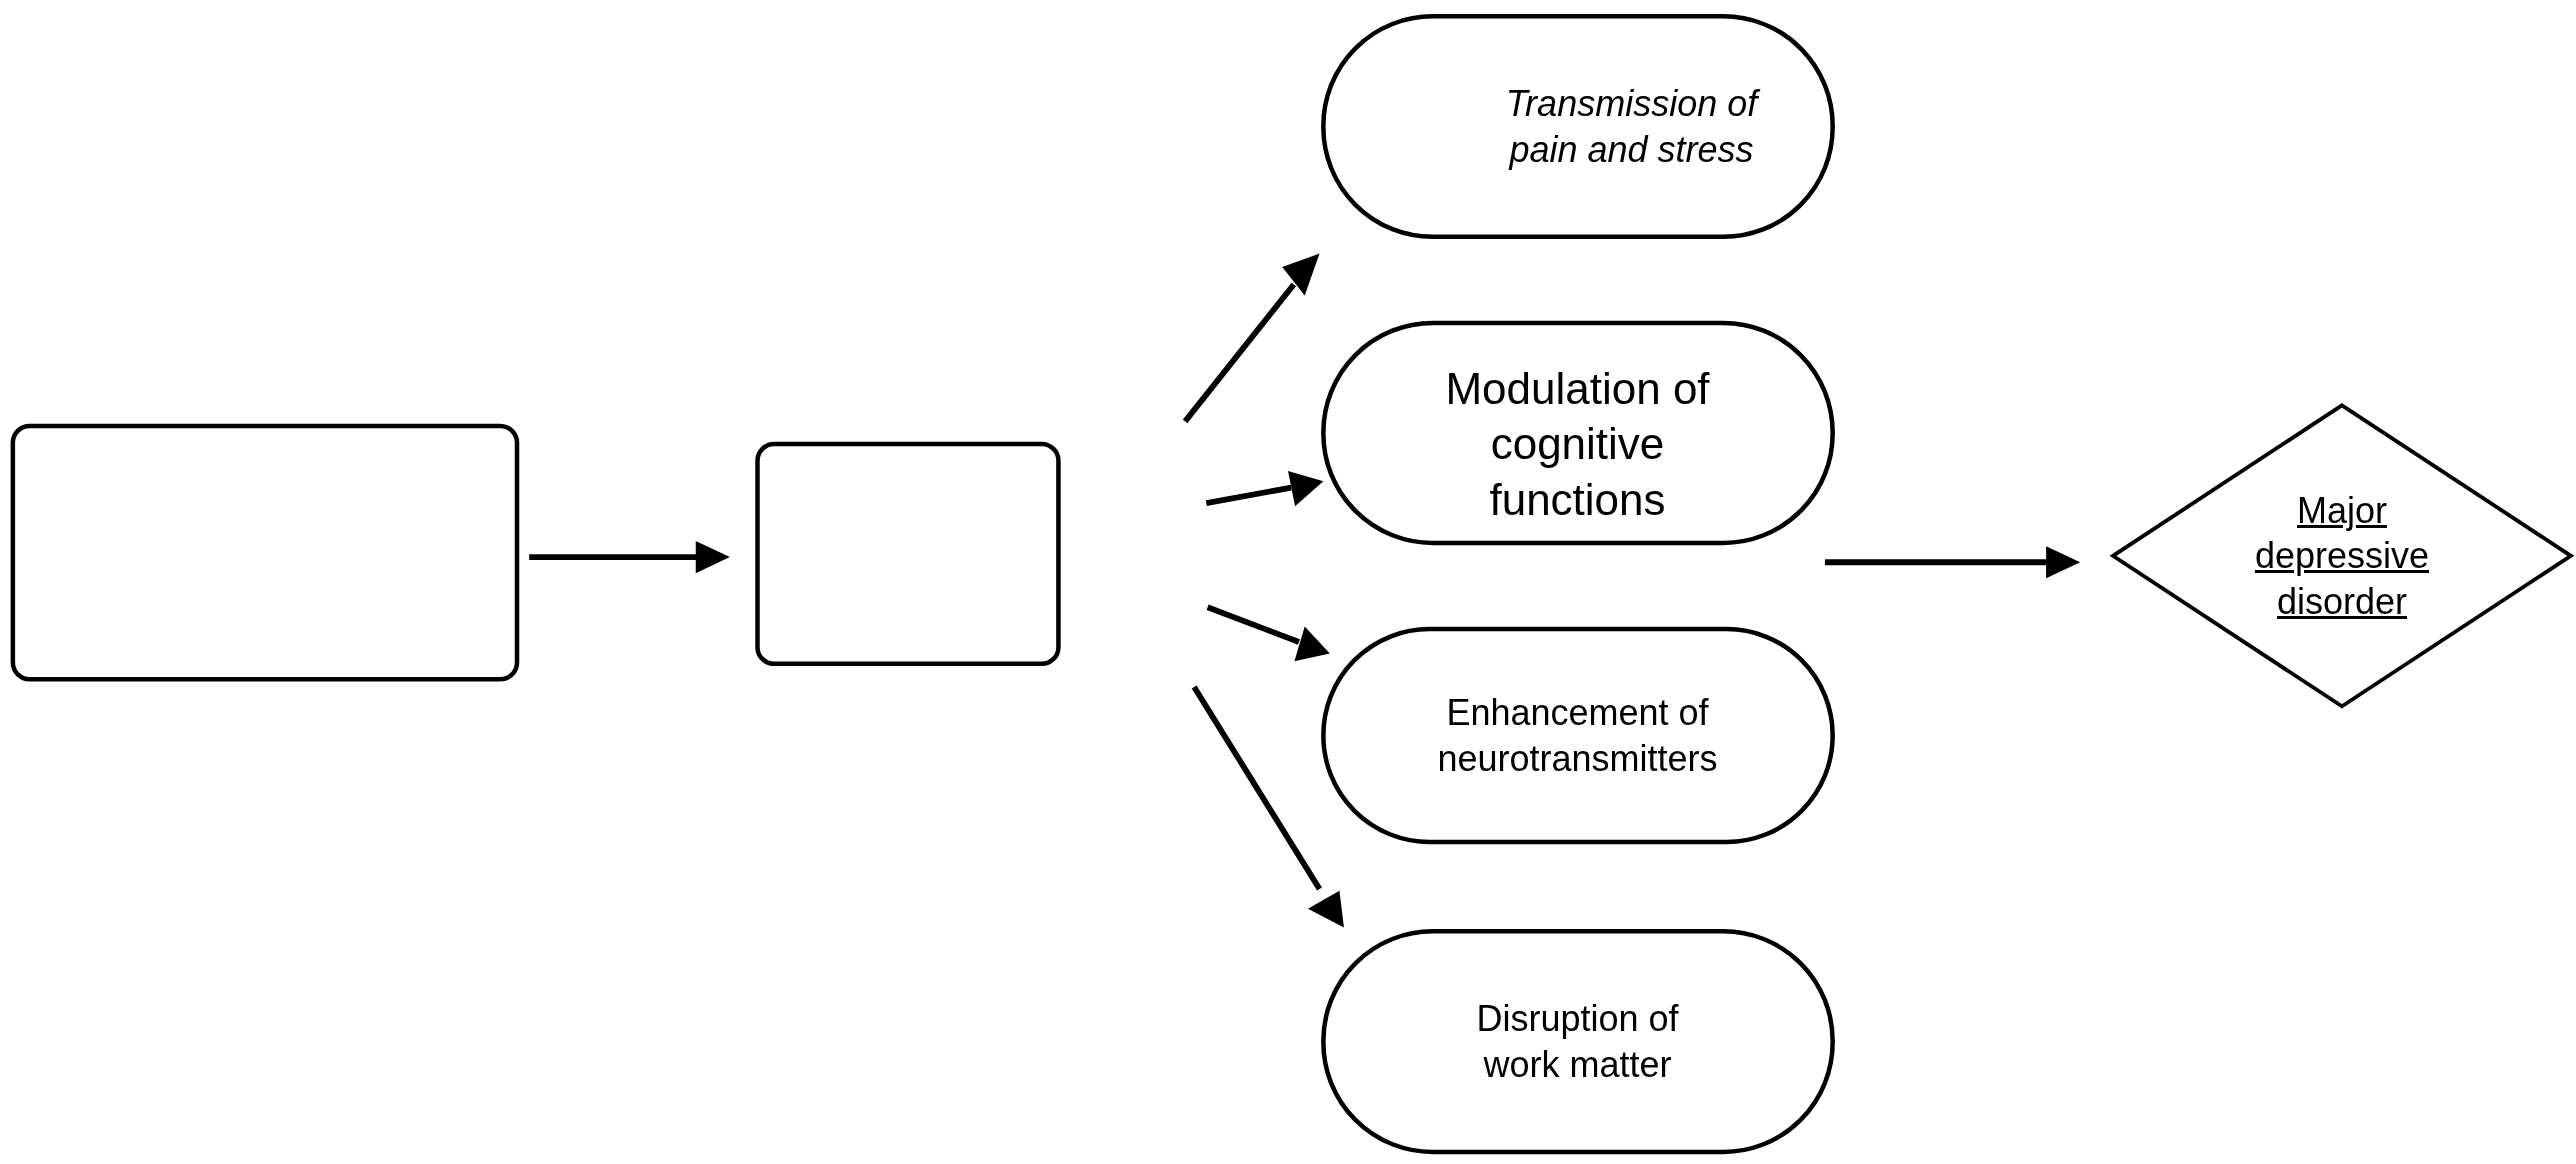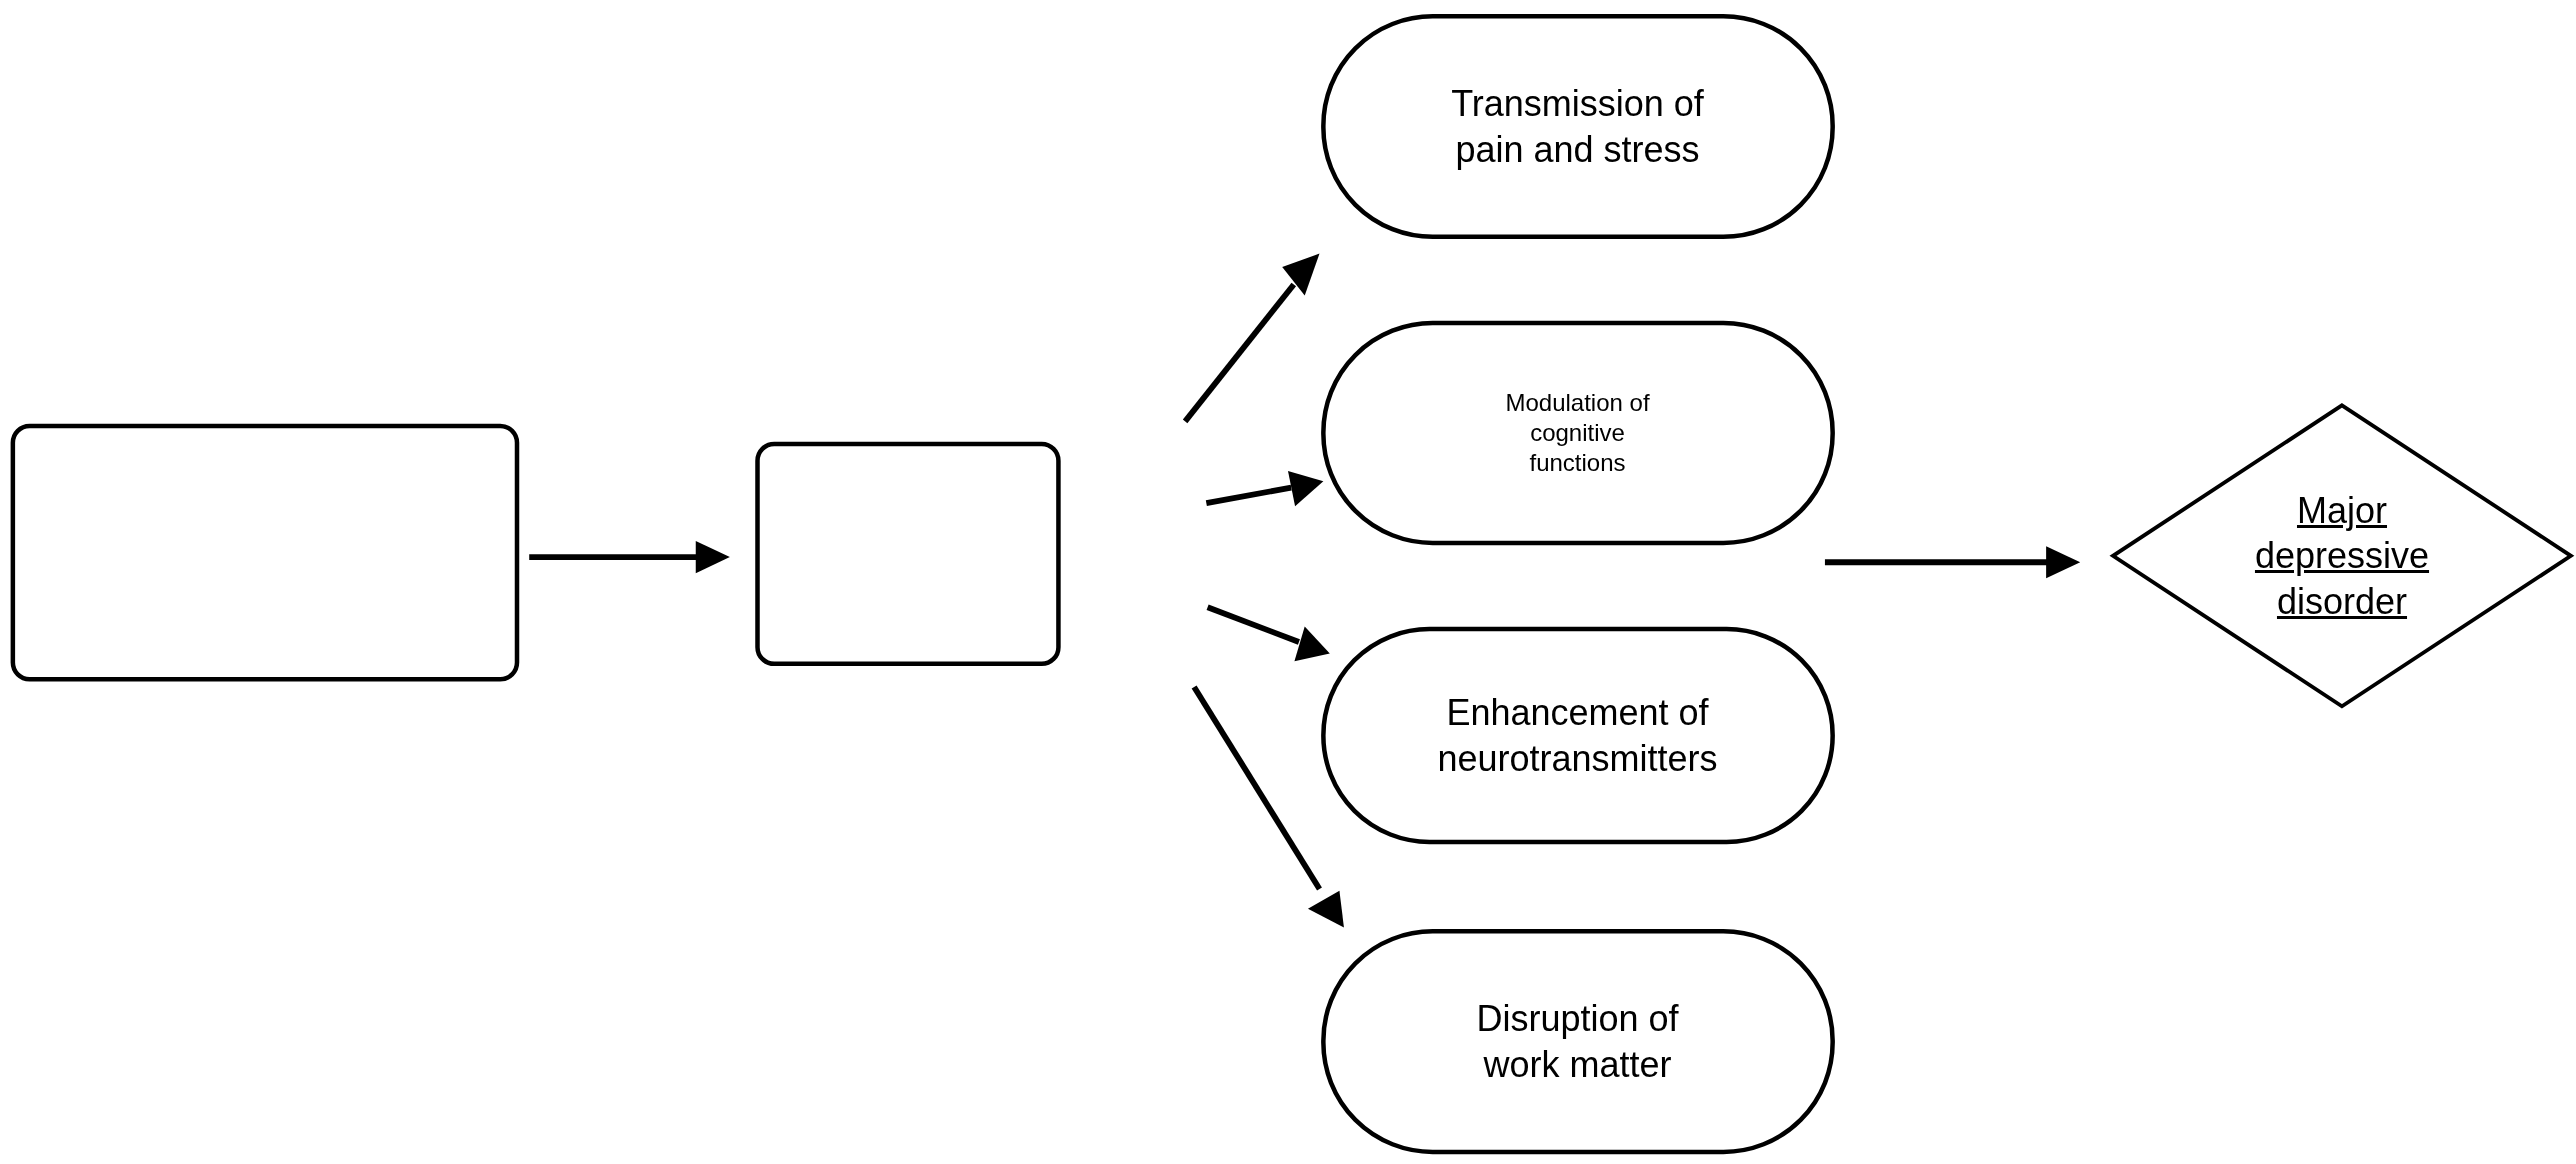--- a/index.html
+++ b/index.html
@@ -29,22 +29,22 @@
     justify-content: center;
     text-align: center;
     color: #000000;
     font-family: "Liberation Sans", sans-serif;
     white-space: pre-line;
     line-height: 1.26;
     pointer-events: none;
   }
   .lbl-psych  { left: 13px;   top: 426px;  width: 504px;  height: 253px; font-size: 36px; }
   .lbl-subp   { left: 757px; top: 444px;  width: 301px;  height: 220px; font-size: 39px; }
-  .lbl-trans  { left: 1323px; top: 16px;   width: 509px;  height: 221px; font-size: 36px; }
-  .lbl-modul  { left: 1323px; top: 323px;  width: 509px;  height: 220px; font-size: 24px; }
+  .lbl-trans  { left: 1377px; top: 16px;   width: 509px;  height: 221px; font-size: 36px; font-style: italic; }
+  .lbl-modul  { left: 1323px; top: 334px;  width: 509px;  height: 220px; font-size: 44px; }
   .lbl-enh    { left: 1323px; top: 629px;  width: 509px;  height: 213px; font-size: 36px; }
   .lbl-disr   { left: 1323px; top: 931px; width: 509px;  height: 221px; font-size: 36px; }
   .lbl-mdd    { left: 2181px; top: 450px;  width: 322px;  height: 212px; font-size: 36px; text-decoration: underline; }
 </style>
 </head>
 <body>
 
 <div id="canvas">
 
   <svg id="flow-svg" viewBox="0 0 4006 1811" xmlns="http://www.w3.org/2000/svg">

